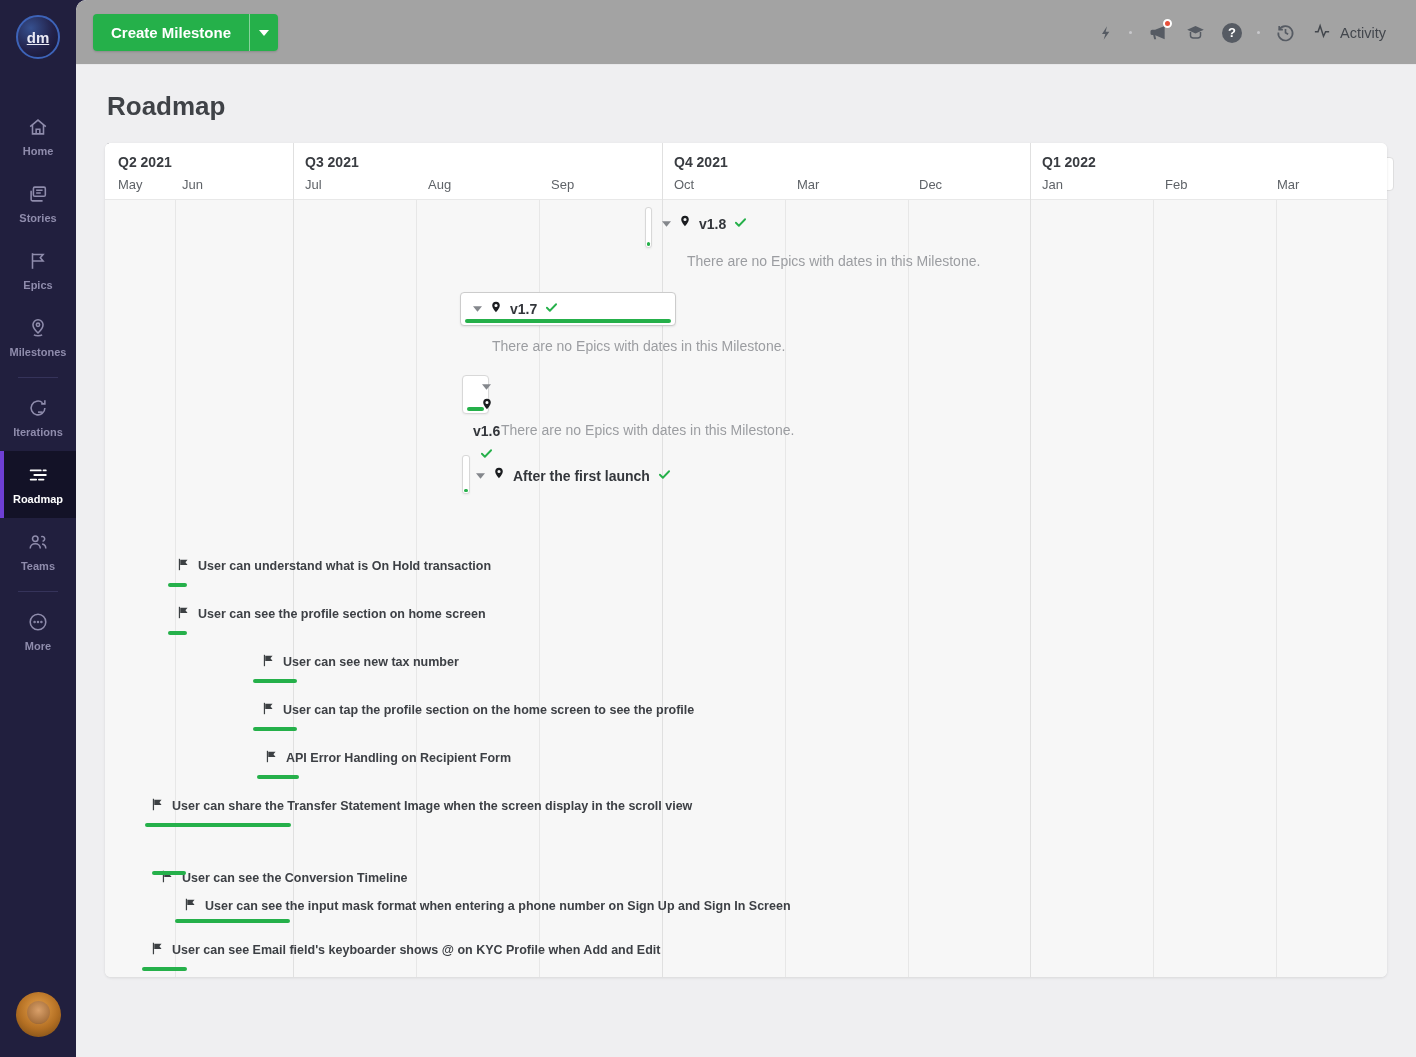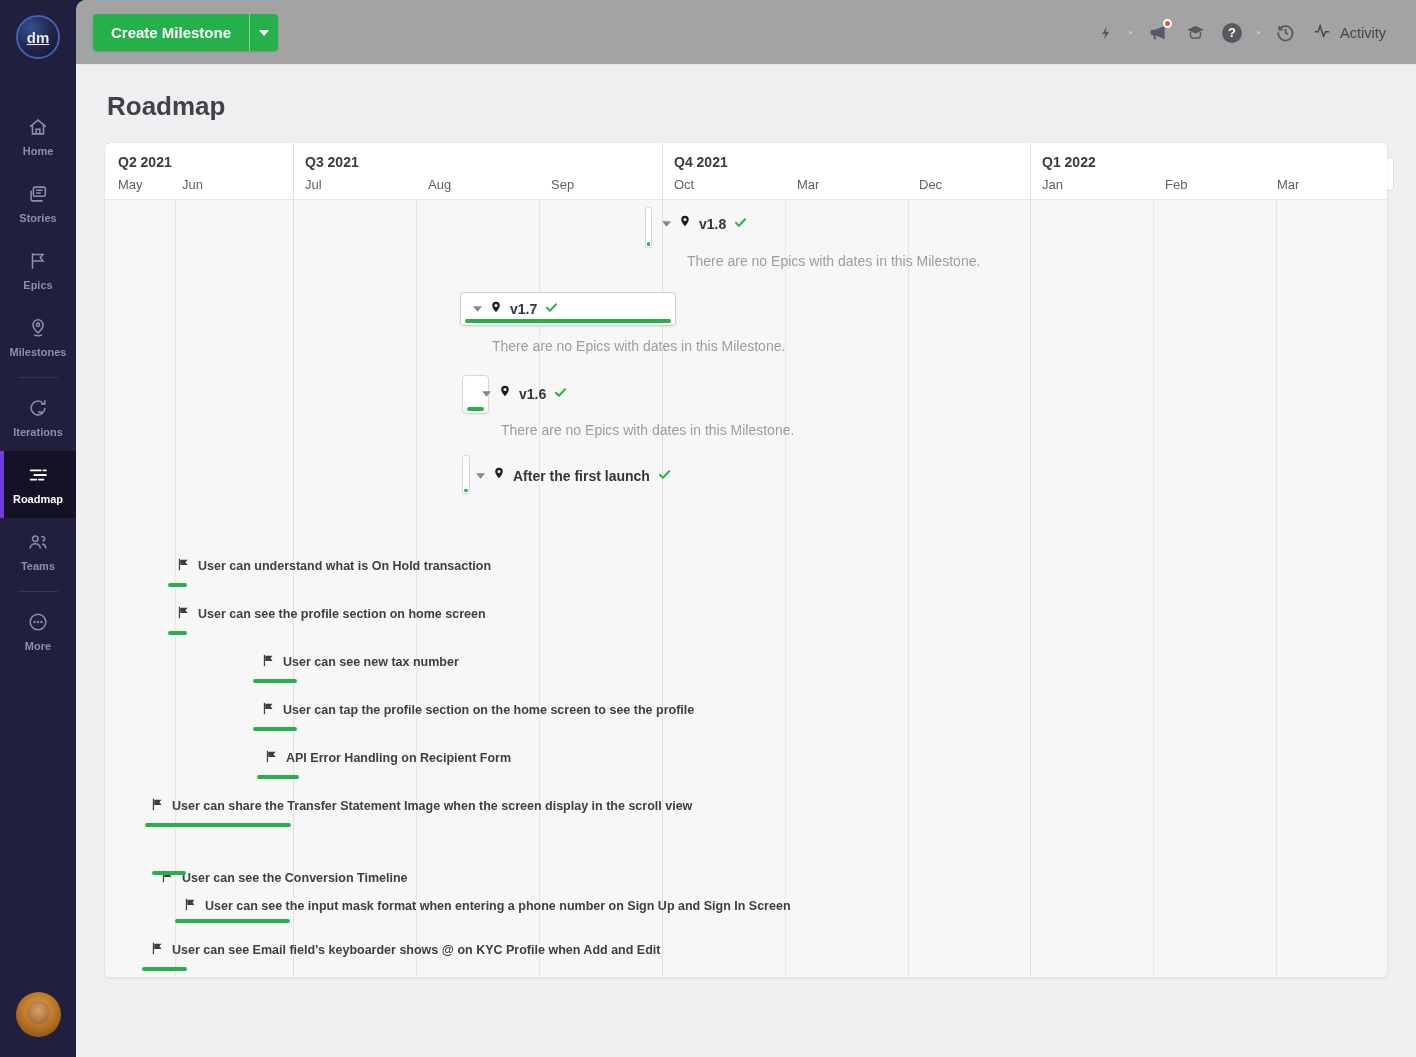--- a/index.html
+++ b/index.html
@@ -419,21 +419,21 @@
       <span><svg width="15" height="13" viewBox="0 0 24 24" fill="none">
             <path d="M3.5 12.5l5.5 5.5L20.5 6" stroke="#25b04a" stroke-width="3.4" stroke-linecap="round" stroke-linejoin="round"></path>
           </svg></span>
       <span class="green-underline"></span>
     </div>
     <div class="empty-text" style="left:387px; top:195px;">There are no Epics with dates in this Milestone.</div>
 
     <div class="ms-pill" style="left:357px; top:232px; width:27px; height:39px; border-radius:4px;">
         <span class="green-underline"></span>
       </div>
-    <div class="ms-float" style="left:377px; top:241px;">
+    <div class="ms-float" style="left:368px; top:241px;flex-direction:column;">
       <span class="caret-sm">
           <svg width="9" height="6" viewBox="0 0 10 6">
             <path d="M0 0l5 6 5-6z" fill="#84878c"></path>
           </svg>
         </span>
       <span><svg width="14" height="15" viewBox="0 0 24 24">
             <path d="M12 2a6.5 6.5 0 0 0-6.5 6.5C5.5 13.2 12 20 12 20s6.5-6.8 6.5-11.5A6.5 6.5 0 0 0 12 2zm0 9.2a2.7 2.7 0 1 1 0-5.4 2.7 2.7 0 0 1 0 5.4z" fill="#1b1d20"></path>
           </svg></span>
       <span class="ms-name">v1.6</span>
       <span><svg width="15" height="13" viewBox="0 0 24 24" fill="none">

